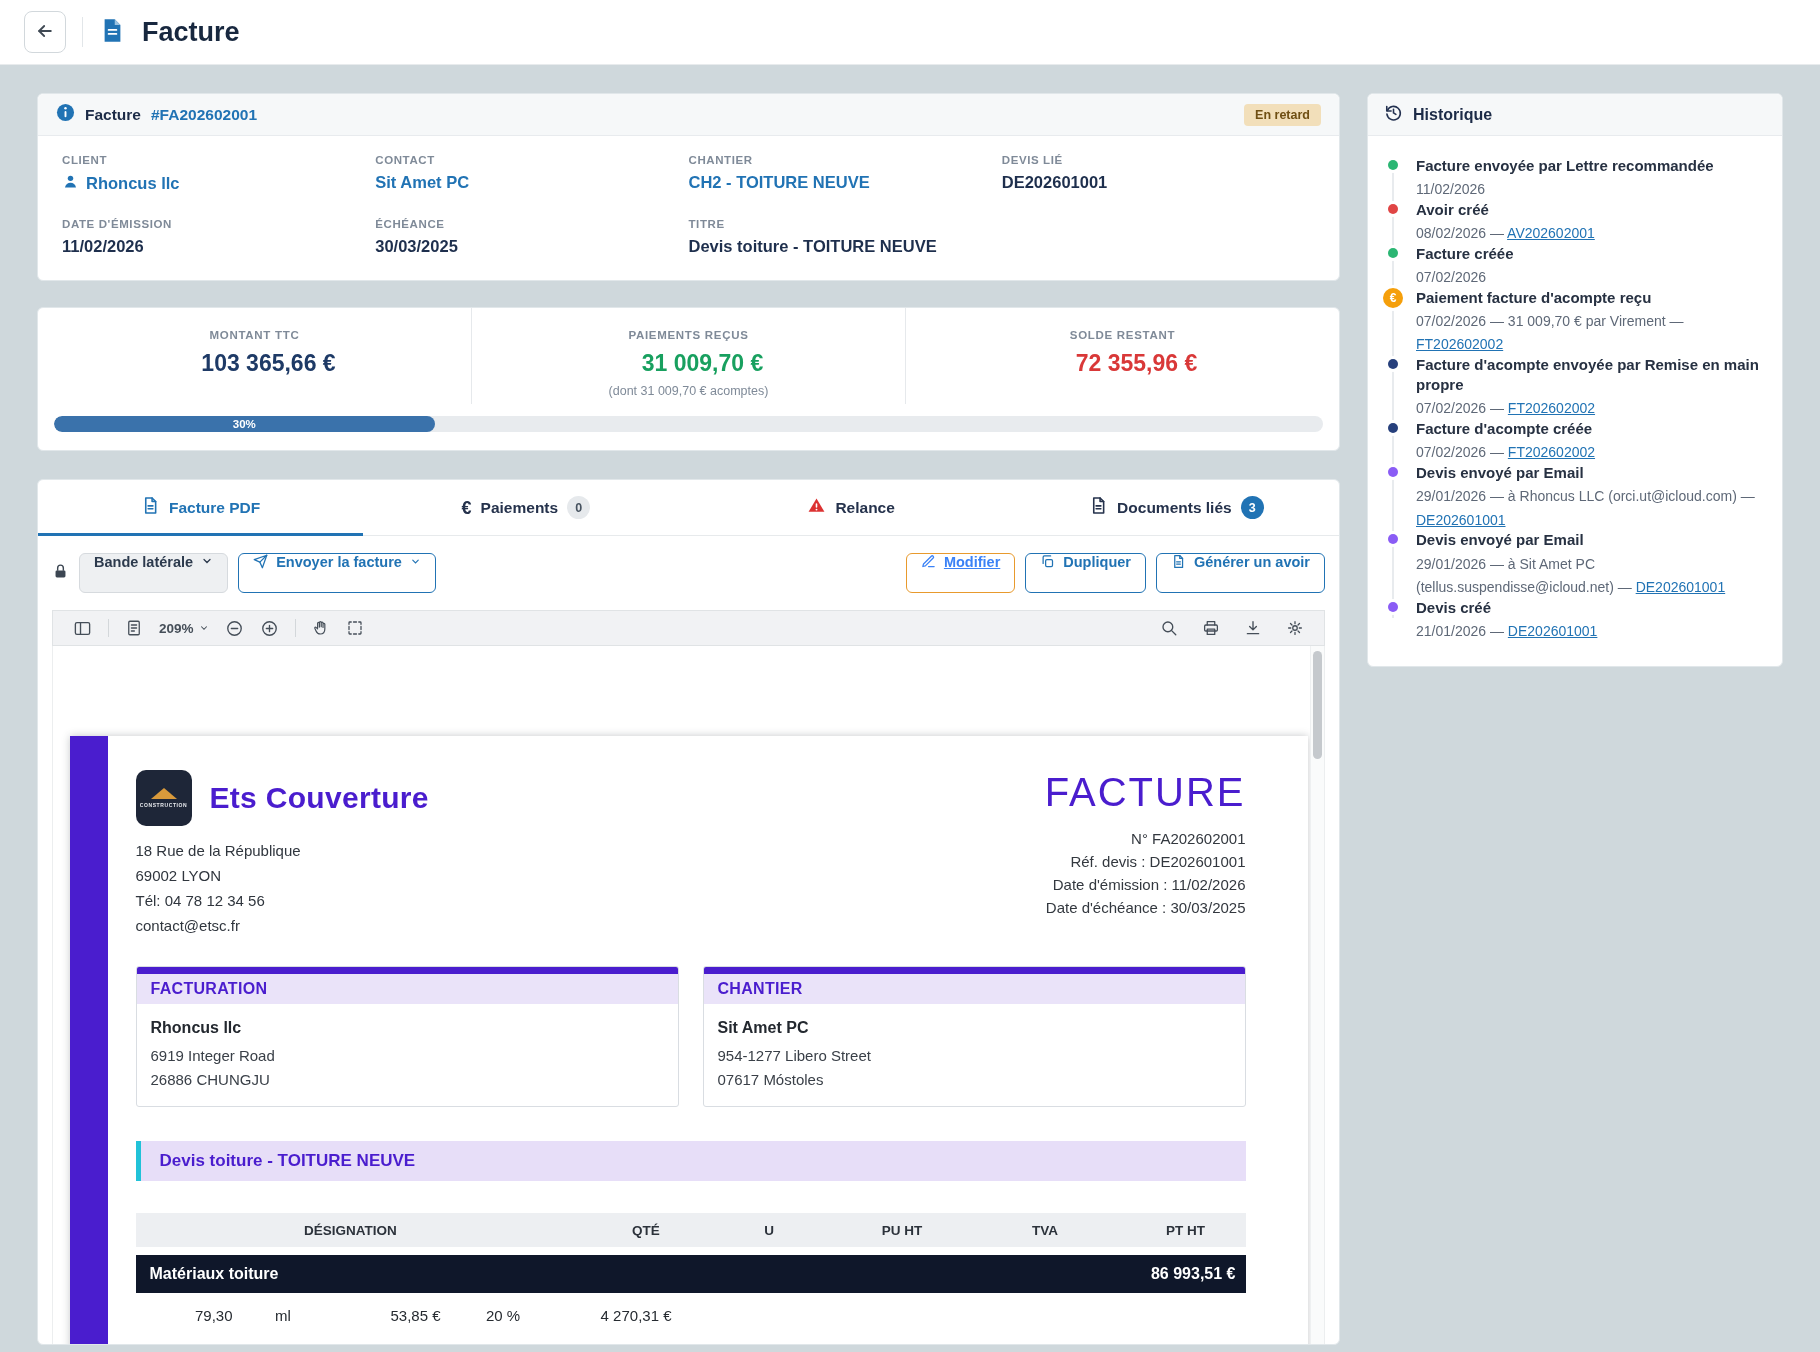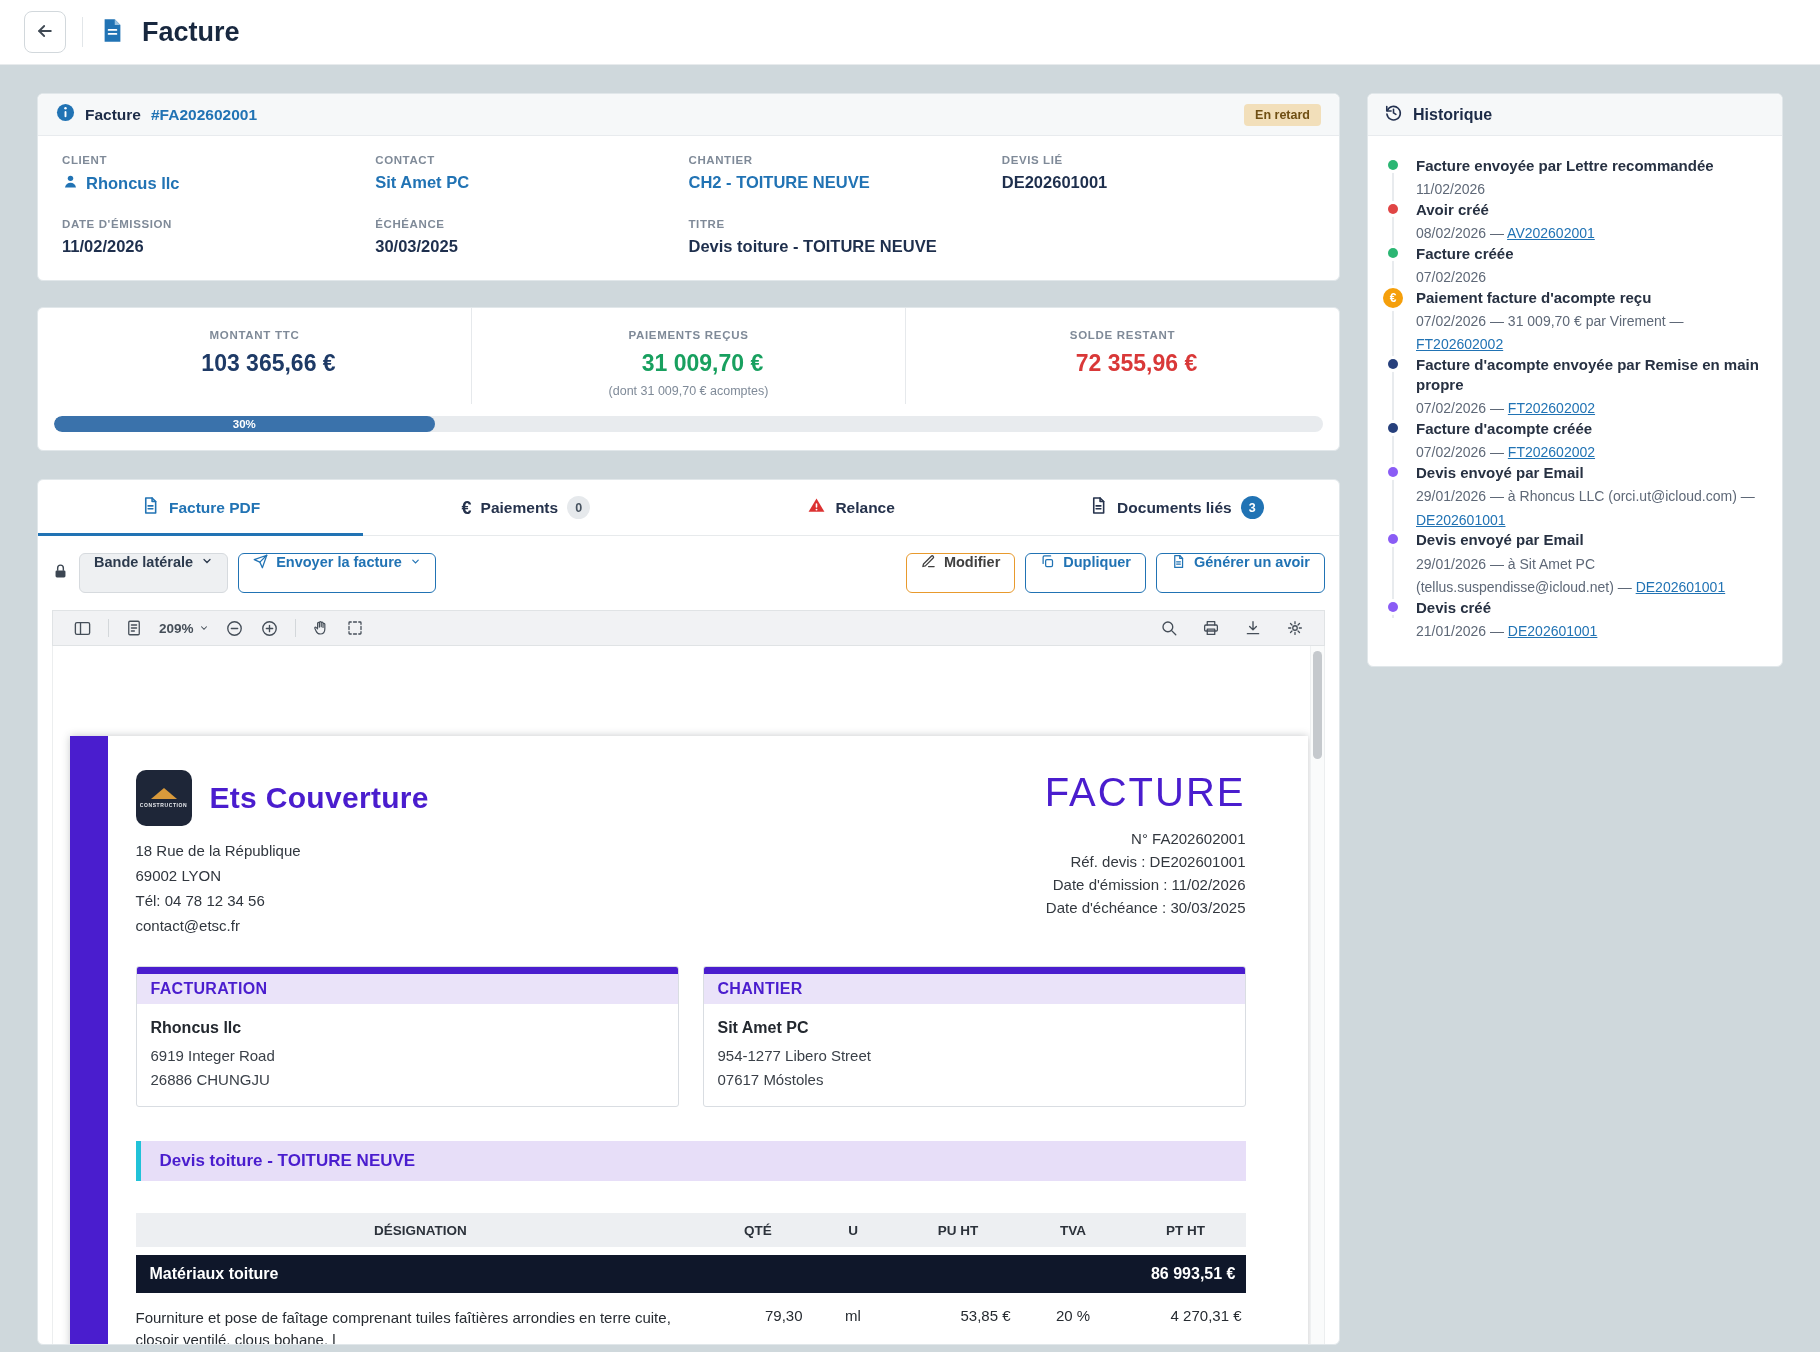--- a/index.html
+++ b/index.html
@@ -86,21 +86,21 @@
   .t-euro { font-size:18px; font-weight:700; color:#25324c; line-height:1; }
 
   .actionbar { display:flex; align-items:center; gap:10px; padding:17px 14px; }
   .btn {
     display:inline-flex; gap:8px; height:40px; padding:0 14px;
     border-radius:6px; font-size:14.5px; font-weight:600; background:#fff; cursor:pointer;
     border:1px solid transparent; font-family:inherit;
   }
   .btn.neutral { background:#eef0f2; border-color:#d6dade; color:#2c3a4d; }
   .btn.blue { border-color:#2173b4; color:#2173b4; }
-  .btn.orange { border-color:#e89a2d; color:#404040; }
+  .btn.orange { border-color:#e89a2d; color:#3b82f6;text-decoration:underline; }
   .spacer { flex:1; }
 
   
   .pdf-shell { margin:0 14px; }
   .pdf-toolbar {
     height:36px; background:#f1f2f4; border:1px solid #e0e3e5;
     display:flex; align-items:center; padding:0 20px; gap:16px; color:#454e58;
   }
   .pt-btn { display:flex; align-items:center; justify-content:center; cursor:pointer; color:#454e58; }
   .pt-sep { width:1px; height:18px; background:#d3d7da; }
@@ -140,21 +140,21 @@
 
   .section-banner {
     margin-top:34px; position:relative; background:#e7def8; height:40px;
     display:flex; align-items:center; padding-left:24px;
     font-size:17px; font-weight:700; color:#4a1dce;
   }
   .section-banner::before { content:""; position:absolute; left:0; top:0; bottom:0; width:5px; background:#21c2d8; }
 
   .inv-table { margin-top:32px; }
   .tr { display:flex; align-items:flex-start; }
-  .th-row { background:#edeff2; height:34px; align-items:center; }
+  .th-row { background:#edeff2; height:34px; align-items:center;gap:28px; }
   .th-row .td { font-size:13.5px; font-weight:700; color:#2c323b; text-align:center !important; padding:0 !important; }
   .c-des { flex:1; text-align:left; padding-right:22px; }
   .c-qty { width:105px; text-align:right; padding-right:8px; }
   .c-u   { width:85px;  text-align:center; }
   .c-pu  { width:125px; text-align:right; padding-right:10px; }
   .c-tva { width:105px; text-align:center; }
   .c-pt  { width:120px; text-align:right; padding-right:4px; }
   .group-row {
     background:#0f172a; color:#fff; height:38px; display:flex; align-items:center;
     padding:0 10px 0 14px; margin-top:8px;
@@ -534,21 +534,20 @@
                   <div class="td c-u">U</div>
                   <div class="td c-pu">PU HT</div>
                   <div class="td c-tva">TVA</div>
                   <div class="td c-pt">PT HT</div>
                 </div>
                 <div class="group-row">
                   <div class="g-label">Matériaux toiture</div>
                   <div class="g-total">86 993,51 €</div>
                 </div>
                 <div class="tr item-row">
-                  <div class="td c-des">Fourniture et pose de faîtage comprenant tuiles faîtières arrondies en terre cuite, closoir ventilé, clous bohane. l</div>
                   <div class="td c-qty">79,30</div>
                   <div class="td c-u">ml</div>
                   <div class="td c-pu">53,85 €</div>
                   <div class="td c-tva">20 %</div>
                   <div class="td c-pt">4 270,31 €</div>
                 </div>
               </div>
             </div>
           </div>
           <div class="pdf-scrollbar">

